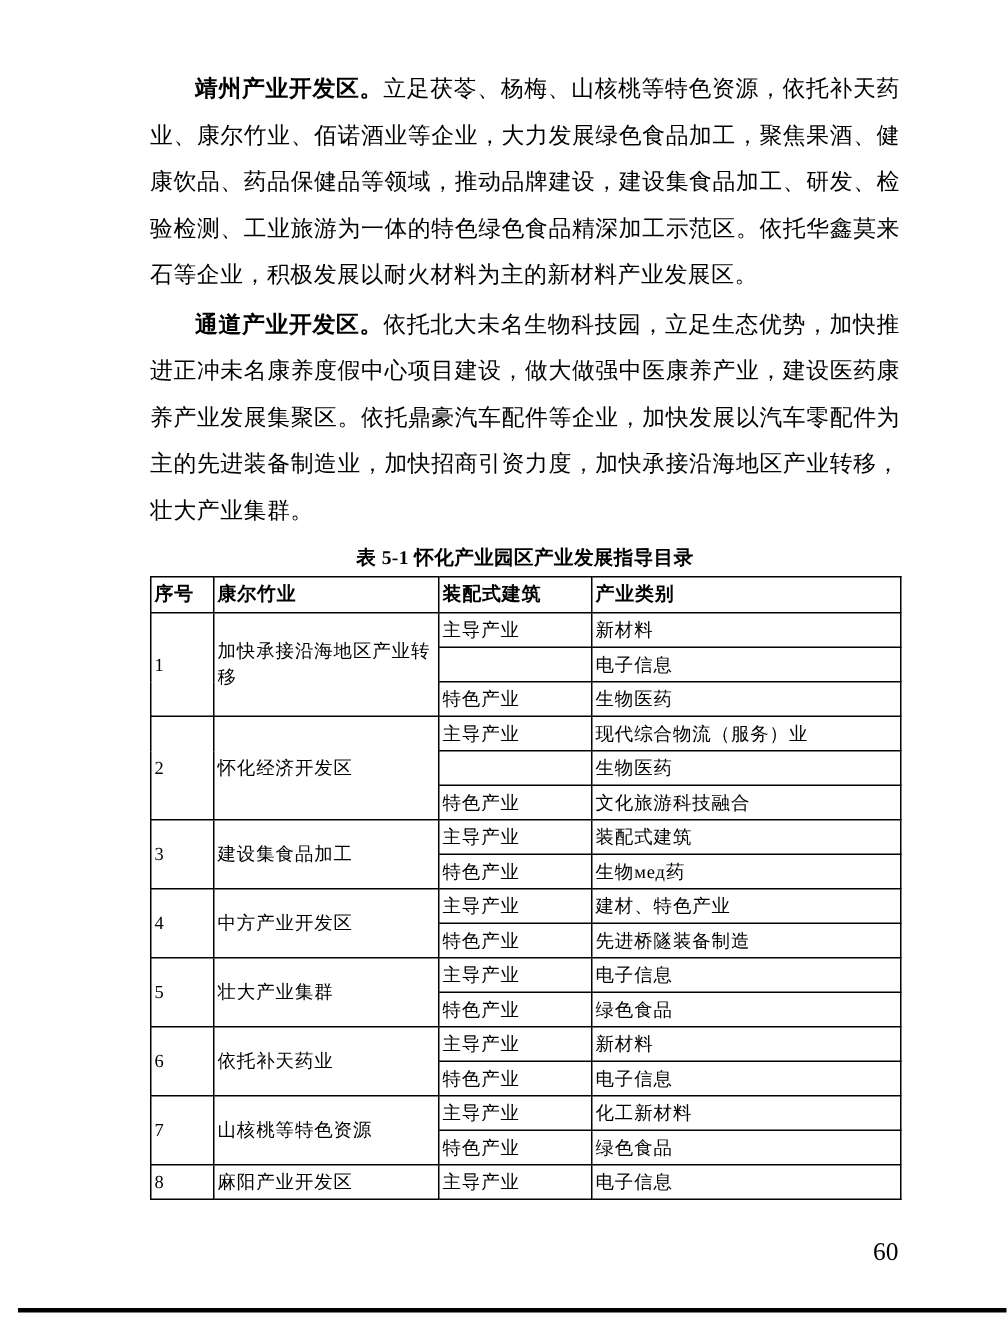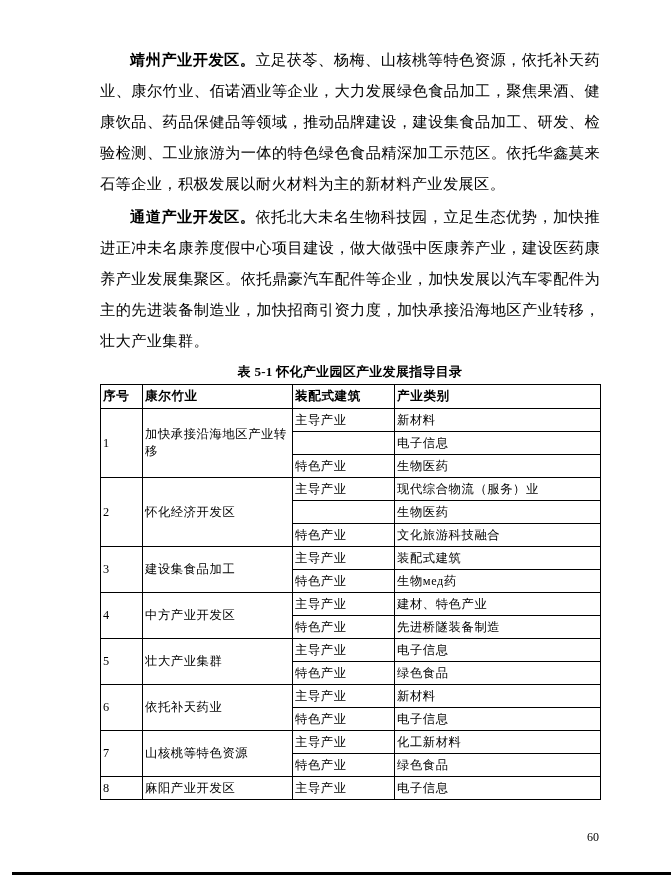--- a/index.html
+++ b/index.html
@@ -71,21 +71,21 @@
     height: 21px;
   }
   .col-no { width: 42px; }
   .col-name { width: 150px; }
   .col-type { width: 102px; }
   .col-cat { width: 206px; }
   .page-number {
     position: absolute;
     right: 84px;
     bottom: 38px;
-    font-size: 12px;
+    font-size: 17px;
     font-family: "Liberation Serif", serif;
   }
   .footer-rule {
     position: absolute;
     left: 0;
     bottom: 8px;
     width: 671px;
     height: 3px;
     background: #000000;
   }

